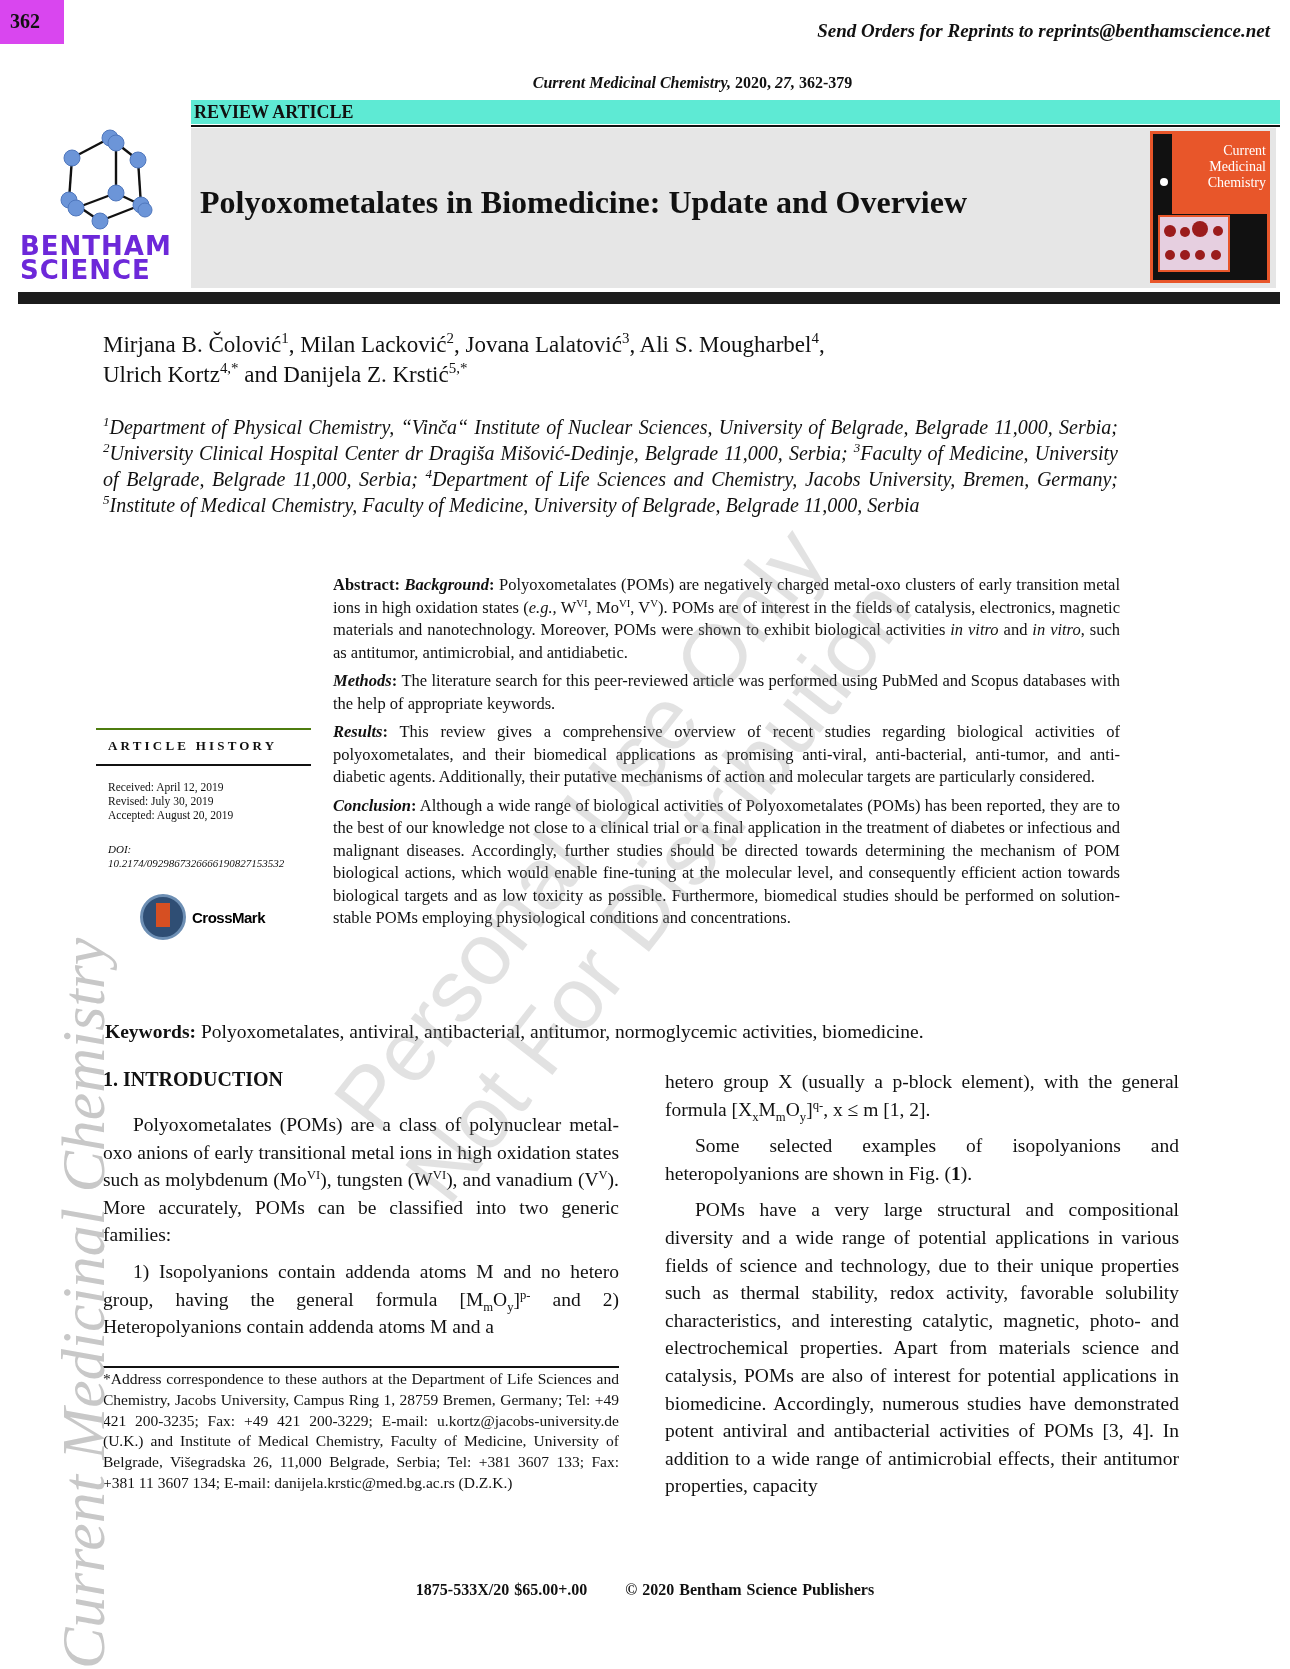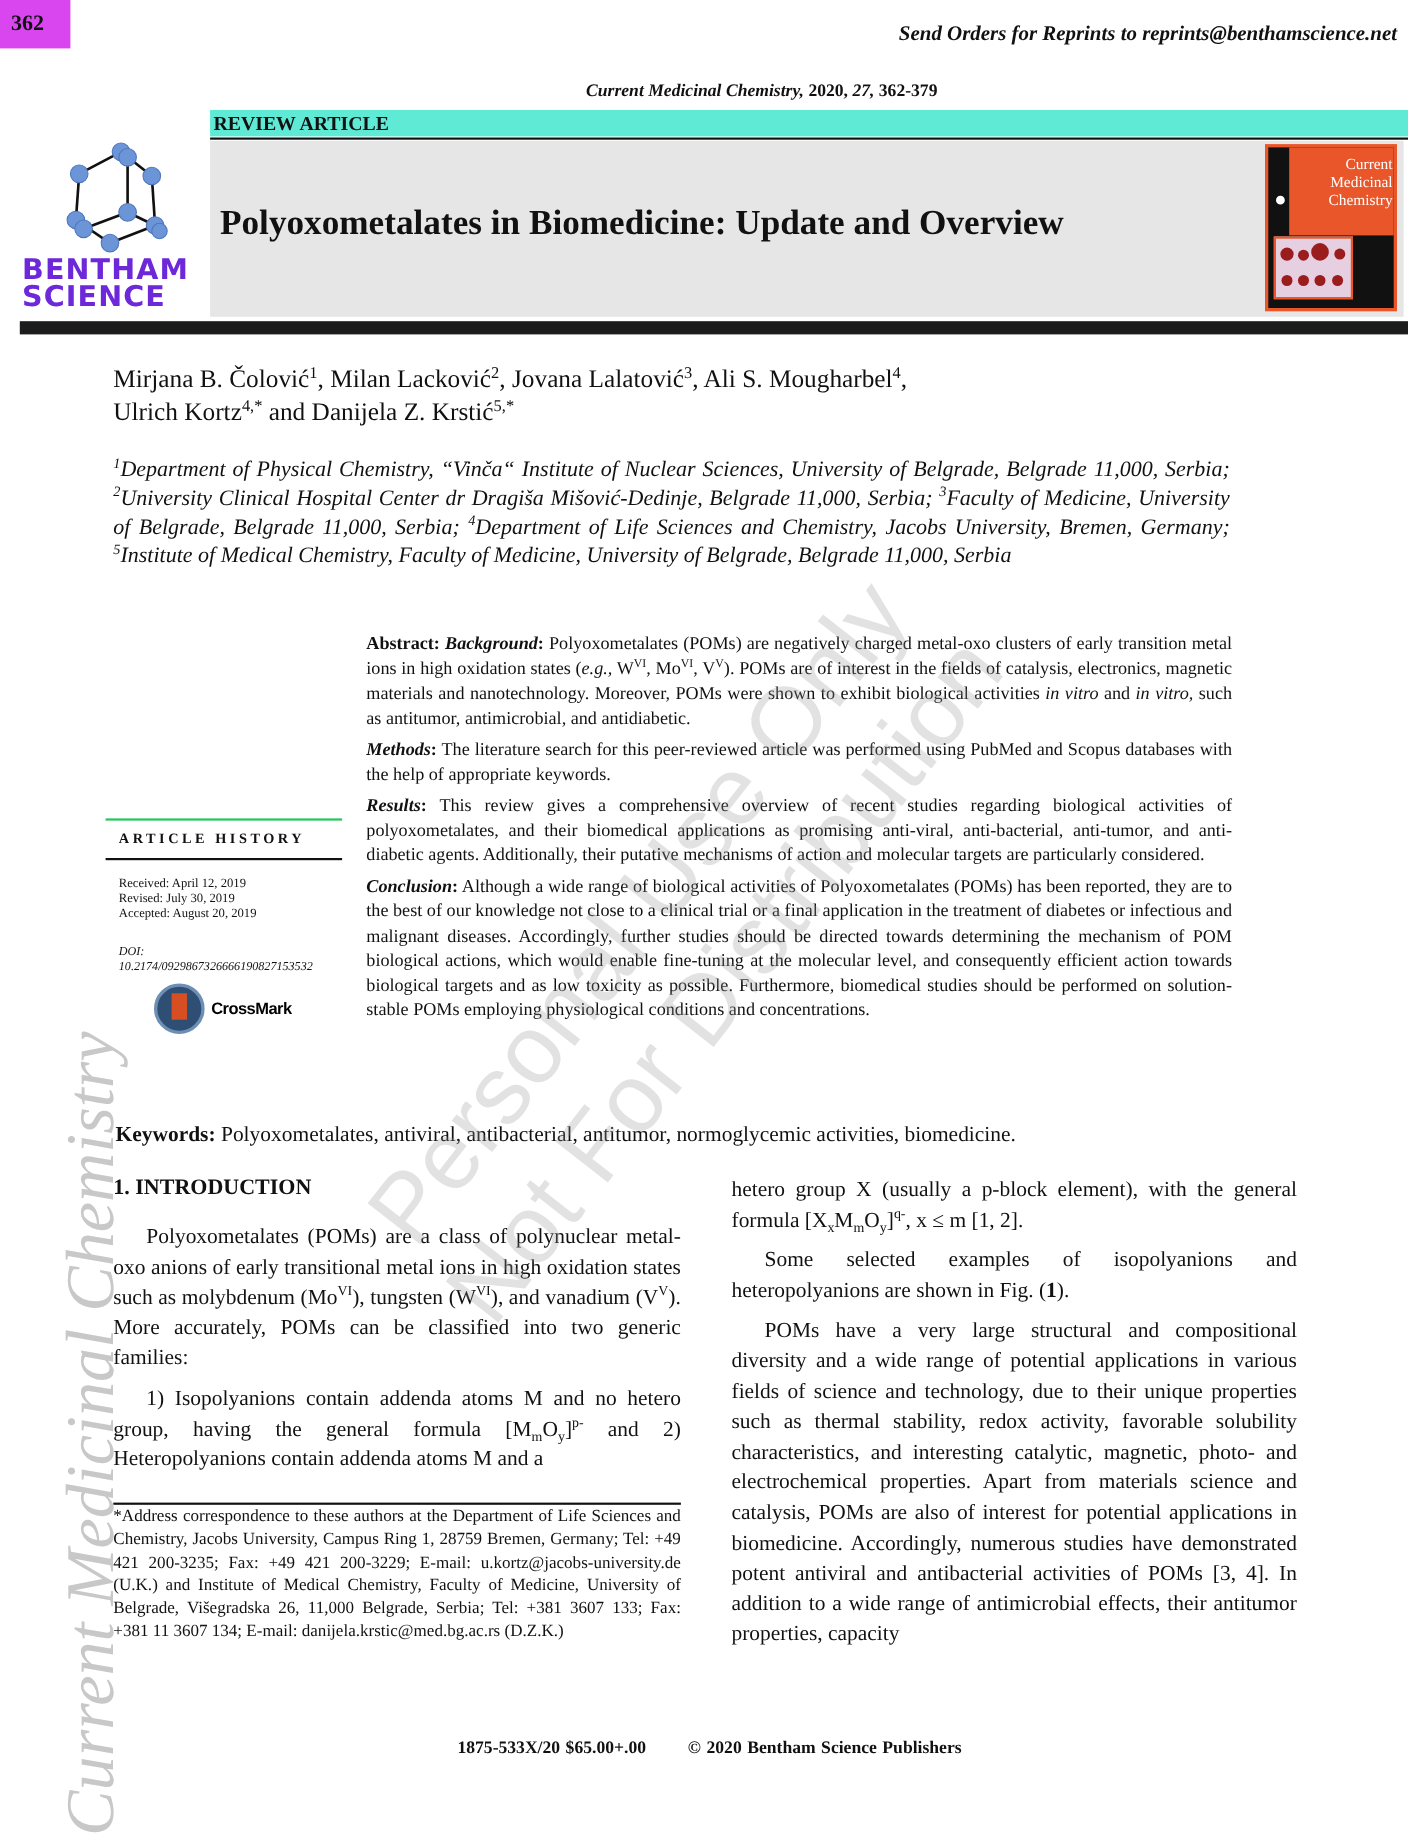--- a/index.html
+++ b/index.html
@@ -33,21 +33,21 @@
   .authors { position: absolute; left: 103px; top: 330px; font: 23px/30px "Liberation Serif", serif; }
   .affil { position: absolute; left: 103px; top: 414px; width: 1015px; font: italic 20px/26px "Liberation Serif", serif; text-align: justify; }
   sup { font-size: 65%; line-height: 0; vertical-align: super; }
   sub { font-size: 65%; line-height: 0; vertical-align: sub; }
 
   .abstract { position: absolute; left: 333px; top: 574px; width: 787px; font: 16.5px/22.5px "Liberation Serif", serif; text-align: justify; }
   .abstract p { margin-bottom: 6px; }
   .abstract b i, .abstract i b { font-weight: bold; font-style: italic; }
 
   .history { position: absolute; left: 96px; top: 728px; width: 215px; }
-  .history .hd { font: bold 13px "Liberation Serif", serif; letter-spacing: 3.2px; padding: 8px 0 10px 12px; border-top: 2px solid #22c55e; border-bottom: 2px solid #111; margin-top: 16px; }
+  .history .hd { font: bold 13px "Liberation Serif", serif; letter-spacing: 3.2px; padding: 8px 0 10px 12px; border-top: 2px solid #4d7c0f; border-bottom: 2px solid #111; }
   .history .dates { font: 11.5px/14px "Liberation Serif", serif; padding: 14px 0 0 12px; }
   .history .doi { font: italic 11px/14px "Liberation Serif", serif; padding: 20px 0 0 12px; }
   .crossmark { position: absolute; left: 140px; top: 894px; display: flex; align-items: center; gap: 6px; }
   .crossmark .circ { width: 46px; height: 46px; border-radius: 50%; background: #2f4e74; border: 3px solid #6d8fb4; position: relative; }
   .crossmark .ribbon { position: absolute; left: 13px; top: 6px; width: 14px; height: 24px; background: #d64f22; }
   .crossmark .cm-label { font: bold 15px "Liberation Sans", sans-serif; letter-spacing: -0.5px; color: #000000; }
 
   .keywords { position: absolute; left: 105px; top: 1021px; font: 19.5px "Liberation Serif", serif; }
   .col { position: absolute; font: 19.5px/27.6px "Liberation Serif", serif; text-align: justify; }
   .col-left { left: 103px; top: 1068px; width: 516px; }

